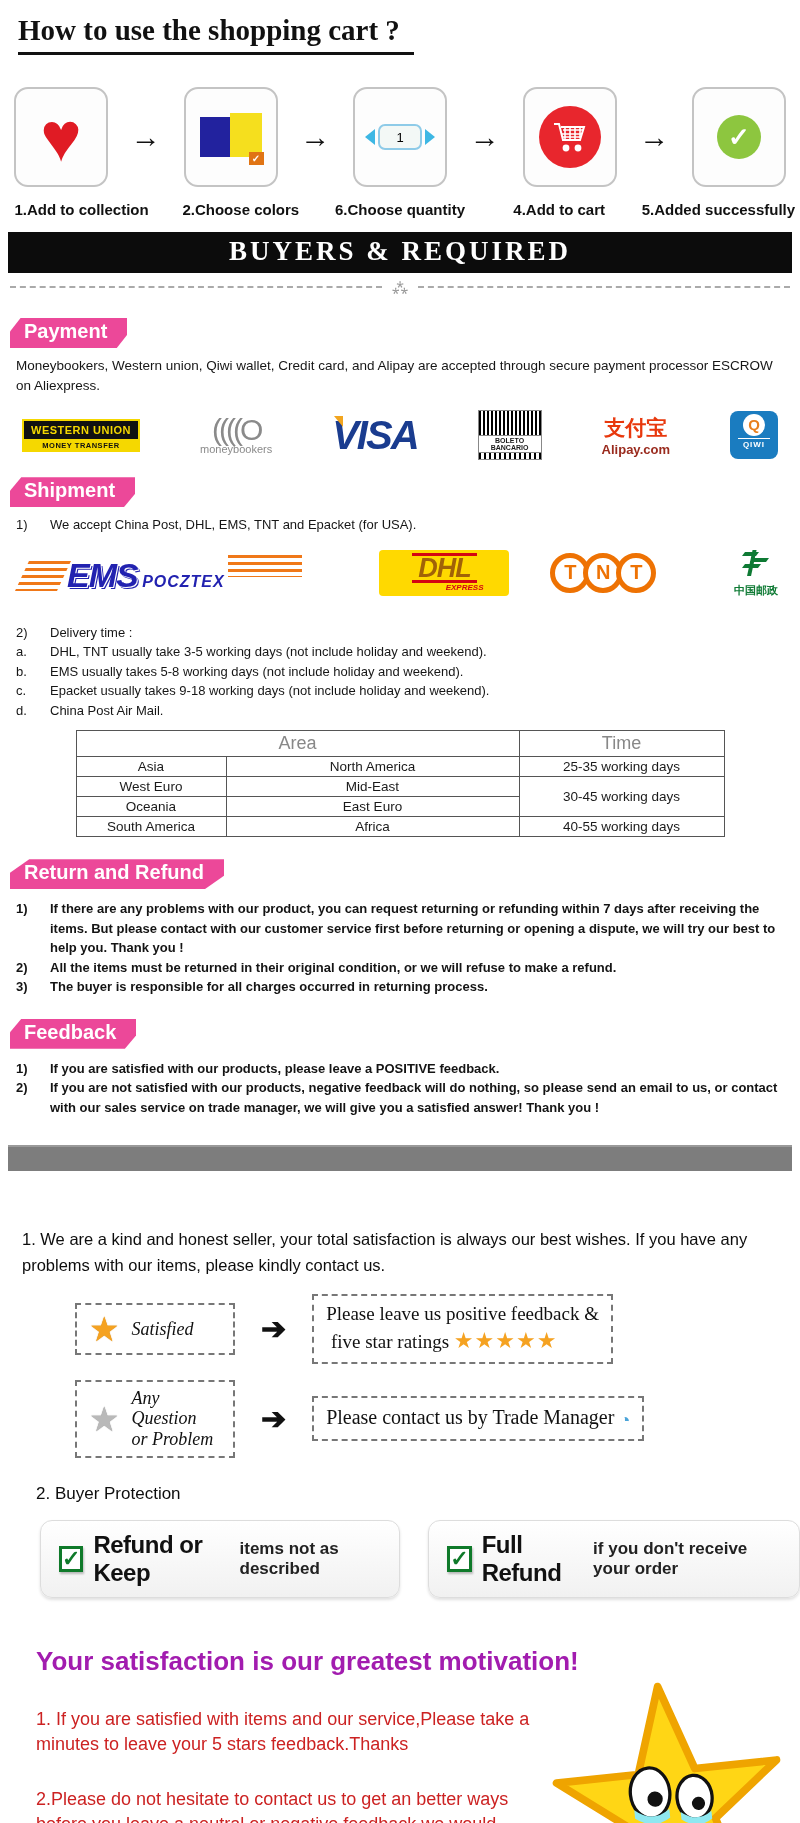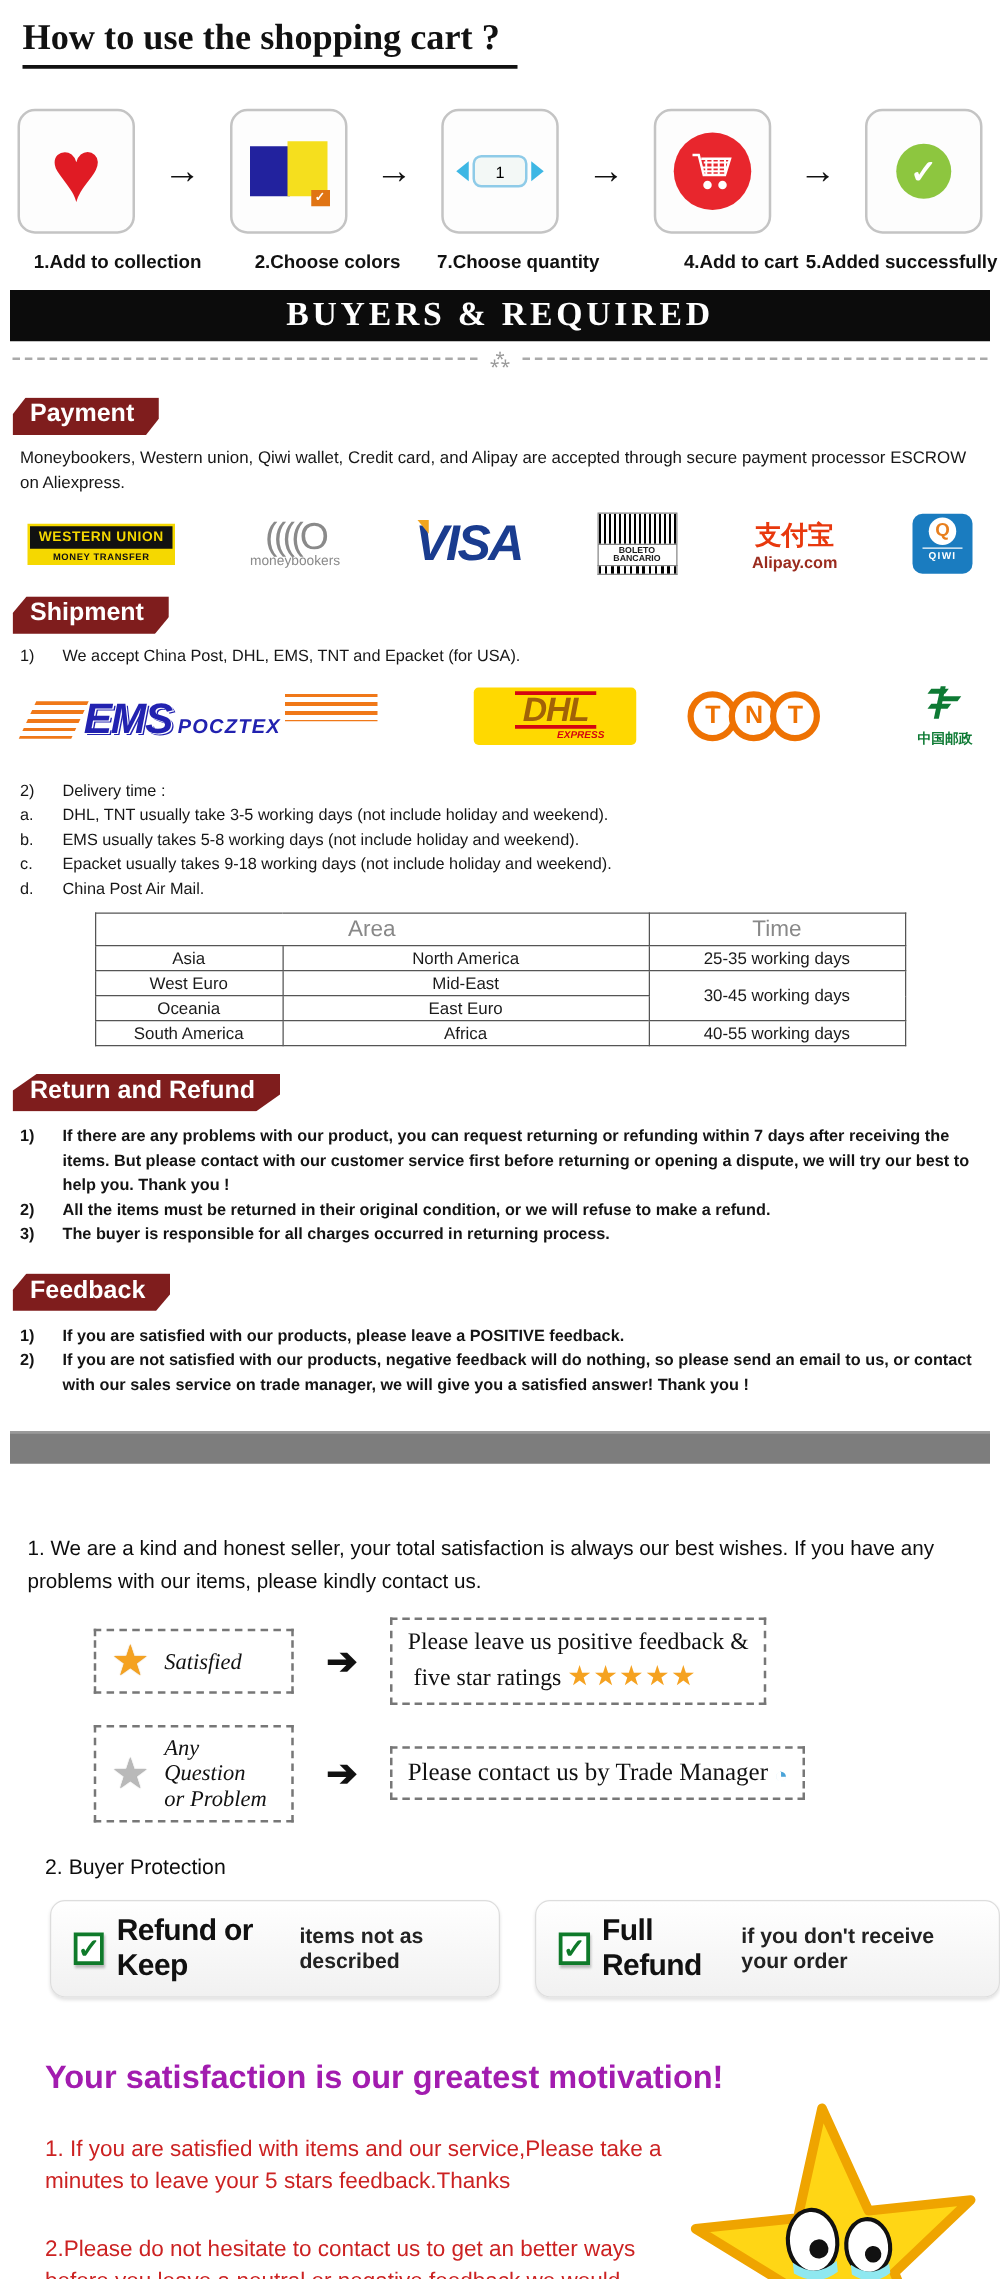--- a/index.html
+++ b/index.html
@@ -21,30 +21,30 @@
   .swatch-yellow { position:absolute; left:30px; top:0; width:32px; height:44px; background:#f5df1e; }
   .swatch-check { position:absolute; right:-2px; bottom:-4px; width:15px; height:13px; background:#e07414; color:#fff; font-size:10px; font-weight:bold; text-align:center; line-height:13px; }
   .qty-wrap { display:flex; align-items:center; gap:3px; }
   .tri { width:0; height:0; border-top:8px solid transparent; border-bottom:8px solid transparent; }
   .tri-left { border-right:10px solid #3db7e4; }
   .tri-right { border-left:10px solid #3db7e4; }
   .qty-input { width:44px; height:26px; border:2px solid #8ecbe8; border-radius:7px; background:#f3f8f6; text-align:center; font-size:13px; font-family:"Liberation Sans",sans-serif; }
   .cart-circle { width:62px; height:62px; border-radius:50%; background:#e8262d; display:flex; align-items:center; justify-content:center; }
   .check-circle { width:44px; height:44px; border-radius:50%; background:#8dc63f; color:#fff; font-size:26px; font-weight:bold; display:flex; align-items:center; justify-content:center; }
   .steps-labels { display:flex; margin:14px 2px 0 2px; }
-  .steps-labels .lab { flex:1; text-align:right; font-size:15px; font-weight:bold; color:#111; }
+  .steps-labels .lab { flex:1; text-align:center; font-size:15px; font-weight:bold; color:#111; }
 
   
   .black-banner { margin:14px 8px 0 8px; background:#0c0c0c; color:#fff; text-align:center; font-family:"Liberation Serif", serif; font-weight:bold; font-size:27px; letter-spacing:3px; padding:4px 0 6px 0; }
   .ornament-row { display:flex; align-items:center; margin:4px 10px; }
   .ornament-row .dash { flex:1; border-top:2px dashed #aaa; }
   .ornament-row .orn { margin:0 10px; color:#999; font-size:14px; }
 
   
-  .tag { display:inline-block; background:#7f1d1d; color:#fff; font-size:20px; font-weight:600; padding:2px 20px 5px 14px; margin-left:10px; clip-path:polygon(0 45%, 9% 0, 100% 0, 100% 55%, 91% 100%, 0 100%); }
+  .tag { display:inline-block; background:#ec4899; color:#fff; font-size:20px; font-weight:600; padding:2px 20px 5px 14px; margin-left:10px; clip-path:polygon(0 45%, 9% 0, 100% 0, 100% 55%, 91% 100%, 0 100%); }
 
   
   .pay-desc { margin:8px 16px 0 16px; font-size:13.5px; font-weight:500; color:#161616; line-height:1.45; }
   .pay-logos { display:flex; align-items:center; justify-content:space-between; margin:14px 22px 0 22px; height:52px;gap:16px; }
   .wu { width:118px; background:#f5d800; padding:2px; text-align:center; }
   .wu-top { background:#111; color:#f5d800; font-weight:bold; font-size:11px; line-height:1.1; padding:3px 2px; letter-spacing:0.5px; }
   .wu-bot { color:#111; font-weight:bold; font-size:7.5px; padding-top:2px; letter-spacing:0.5px; }
   .mb { text-align:center; color:#8a8a8a; }
   .mb-glyph { font-size:30px; letter-spacing:-3px; line-height:0.9; font-weight:300; }
   .mb-label { font-size:11px; margin-top:0; }
@@ -169,21 +169,21 @@
       </span>
     </div>
     <span class="step-arrow">→</span>
     <div class="step-box">
       <span class="check-circle">✓</span>
     </div>
   </div>
   <div class="steps-labels">
     <span class="lab">1.Add to collection</span>
     <span class="lab">2.Choose colors</span>
-    <span class="lab">7.Choose quantity</span>
+    <span class="lab">6.Choose quantity</span>
     <span class="lab">4.Add to cart</span>
     <span class="lab">5.Added successfully</span>
   </div>
 
   <div class="black-banner">BUYERS &amp; REQUIRED</div>
   <div class="ornament-row">
     <span class="dash"></span>
     <span class="orn">⁂</span>
     <span class="dash"></span>
   </div>

